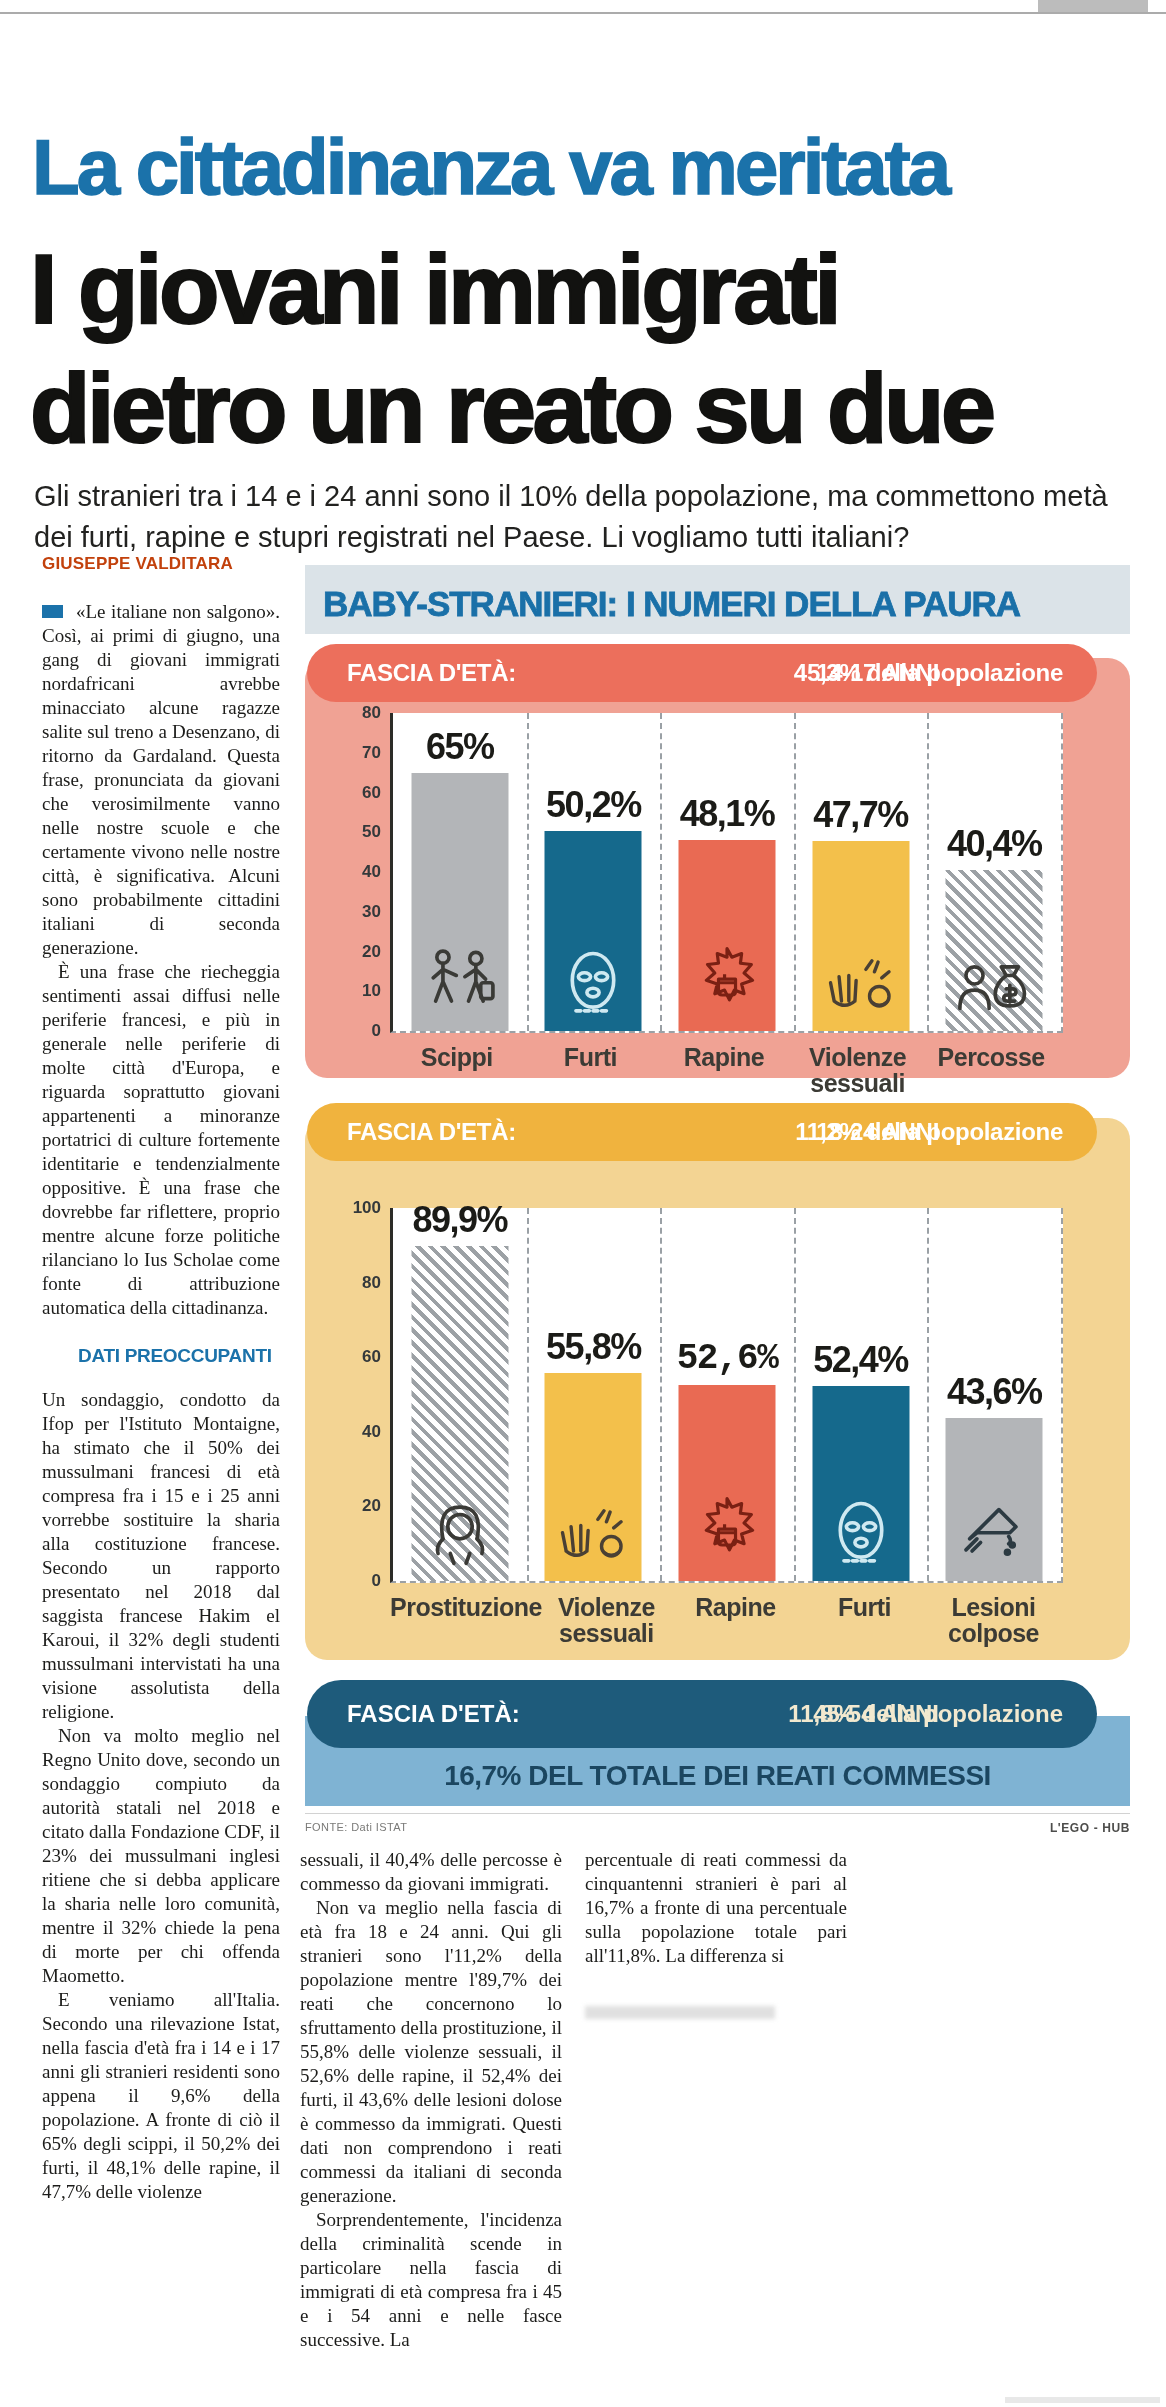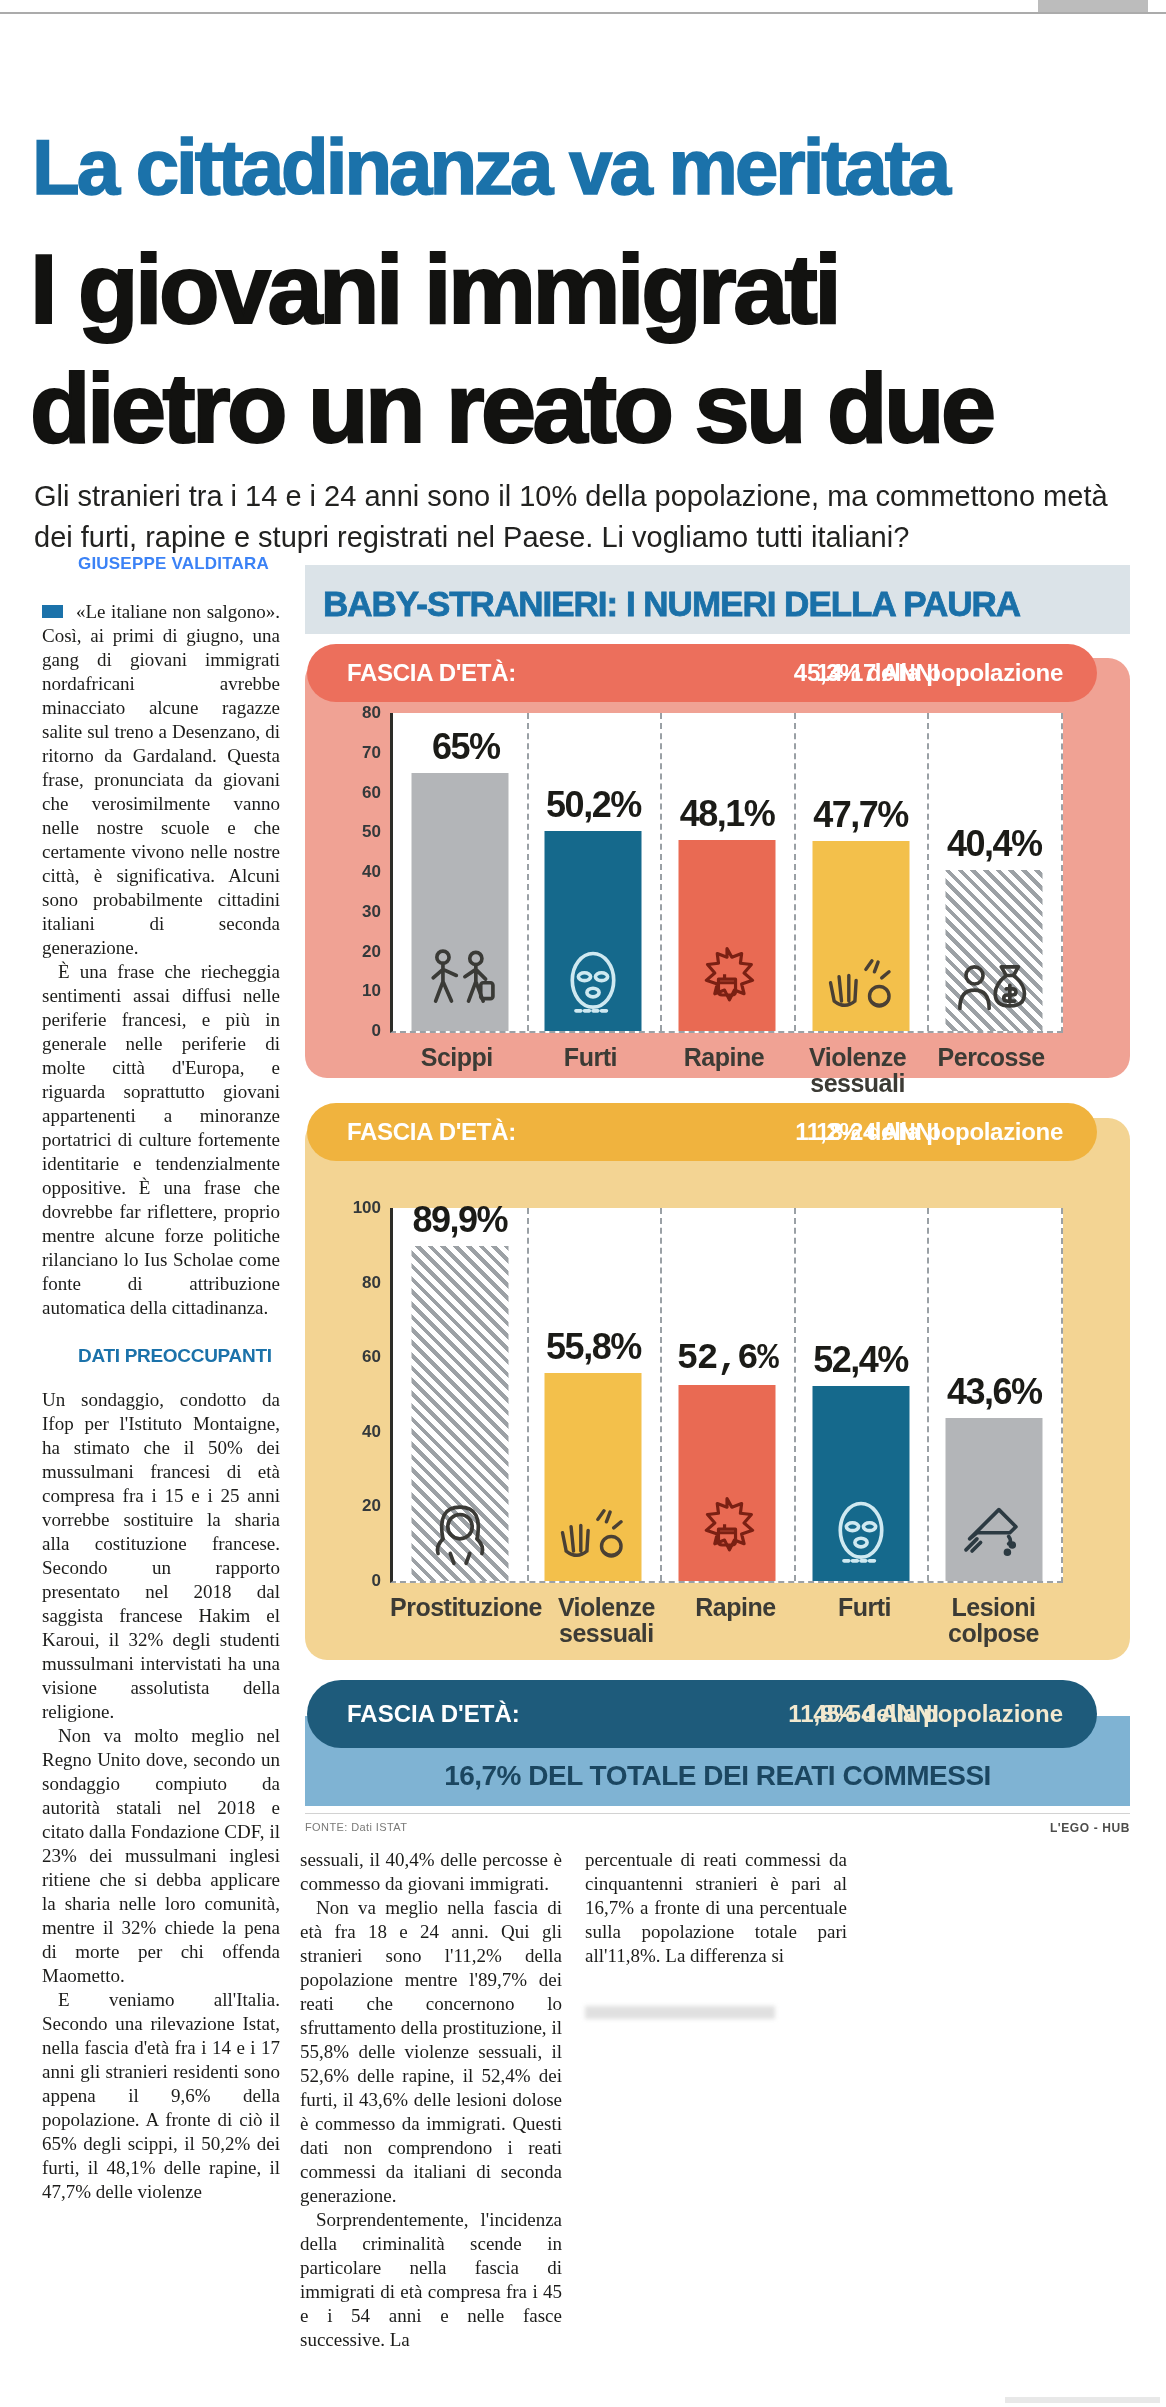--- a/index.html
+++ b/index.html
@@ -23,21 +23,21 @@
     left:30px;top:163px;width:1130px;
     font-family:"Liberation Sans",sans-serif;font-weight:700;font-size:99px;line-height:119px;
     letter-spacing:-3.5px;color:#121210;-webkit-text-stroke:2.2px #121210;
   }
   .standfirst{
     left:34px;top:447px;width:1105px;
     font-family:"Liberation Sans",sans-serif;font-size:29px;line-height:41px;color:#222220;
   }
   .byline{
     left:42px;top:554px;
-    font-family:"Liberation Sans",sans-serif;font-weight:700;font-size:17px;letter-spacing:0.2px;color:#3b82f6;margin-left:36px;
+    font-family:"Liberation Sans",sans-serif;font-weight:700;font-size:17px;letter-spacing:0.2px;color:#c2410c;
   }
 
   
   .col{font-size:19px;line-height:24px;text-align:justify;overflow:hidden;}
   .col p{margin:0;text-indent:16px;}
   .col p.noindent{text-indent:0;}
   .col1{left:42px;top:600px;width:238px;height:1800px;}
   .col2{left:300px;top:1848px;width:262px;height:552px;}
   .col3{left:585px;top:1848px;width:262px;height:160px;}
   .lead-square{display:inline-block;width:21px;height:13px;background:var(--kicker_blue);margin-right:13px;}
@@ -146,21 +146,21 @@
       <div class="ytick" style="bottom: 29.75px;">10</div>
       <div class="ytick" style="bottom: 69.5px;">20</div>
       <div class="ytick" style="bottom: 109.25px;">30</div>
       <div class="ytick" style="bottom: 149px;">40</div>
       <div class="ytick" style="bottom: 188.75px;">50</div>
       <div class="ytick" style="bottom: 228.5px;">60</div>
       <div class="ytick" style="bottom: 268.25px;">70</div>
       <div class="ytick" style="bottom: 308px;">80</div>
       <div class="slot sep" style="left: 0%; width: 20%;">
         <div class="bar gray" style="height: 258.375px;"></div>
-        <div class="val" style="bottom: 266.375px; padding-left: 6px;">65%</div>
+        <div class="val" style="bottom: 266.375px;">65%</div>
         <div class="icon">
           <svg viewBox="0 0 64 64" fill="none" stroke="#3a3a36" stroke-width="3" stroke-linecap="round" stroke-linejoin="round">
             <circle cx="18" cy="10" r="5"></circle>
             <path d="M18 15v15M18 20l-8 7M18 20l11 5M18 30l-6 16M18 30l7 16"></path>
             <circle cx="45" cy="11" r="5"></circle>
             <path d="M45 16v14M45 20l-9 6M45 20l8 8M45 30l-6 16M45 30l6 16"></path>
             <rect x="49" y="31" width="10" height="13" rx="2"></rect>
           </svg>
         </div>
       </div>

